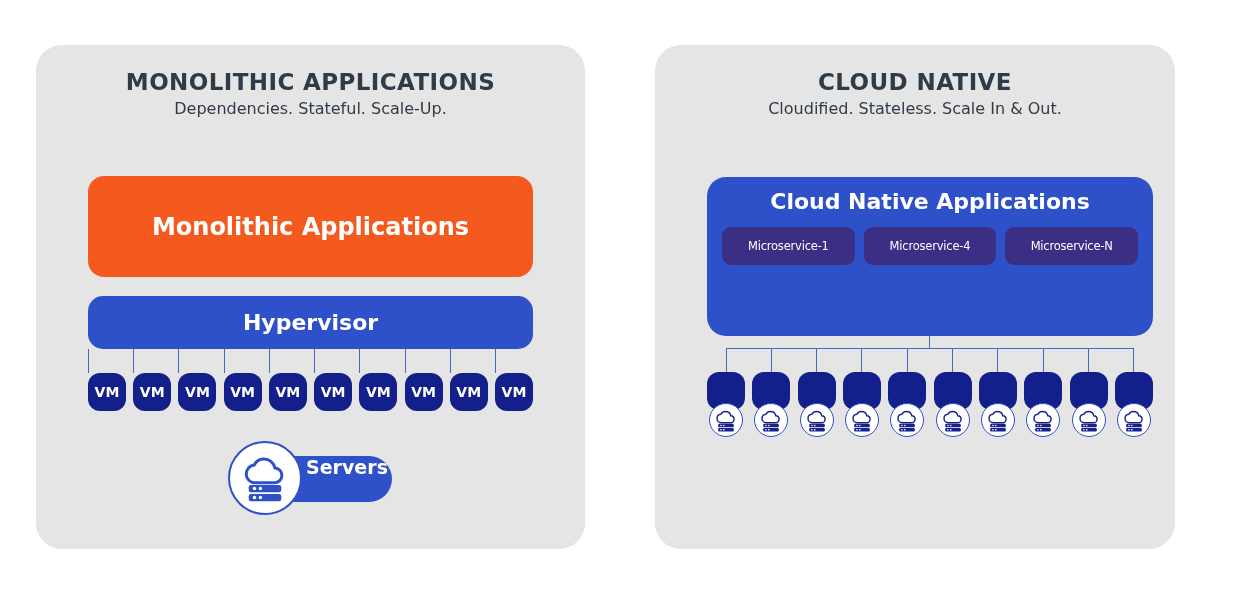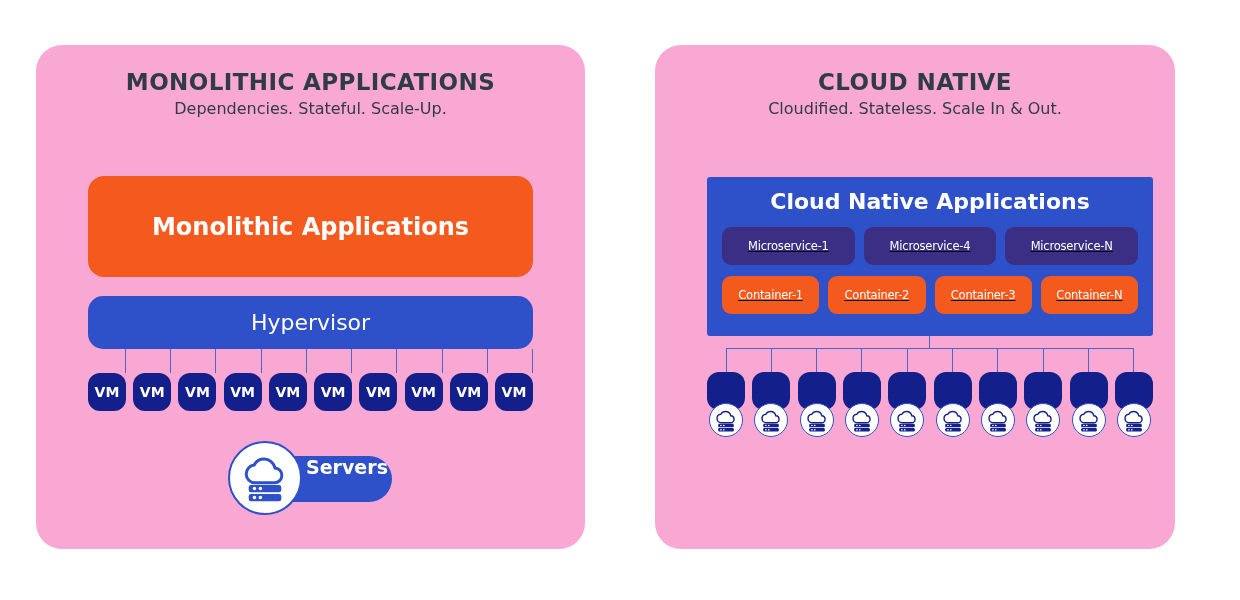--- a/index.html
+++ b/index.html
@@ -1,54 +1,54 @@
 <!DOCTYPE html>
 <html><head>
 <meta charset="utf-8">
 <style>
   html,body{margin:0;padding:0;background:#ffffff;}
   .canvas{position:relative;width:1240px;height:600px;background:#ffffff;overflow:hidden;
           font-family:"DejaVu Sans","Liberation Sans",sans-serif;}
-  .panel{position:absolute;top:45px;height:504px;background:#f9a8d4;border-radius:26px;}
+  .panel{position:absolute;top:45px;height:504px;background:#e5e5e5;border-radius:26px;}
   .panel.left{left:36px;width:549px;}
   .panel.right{left:655px;width:520px;}
 
   .panel-title{margin:0;padding-top:24px;text-align:center;font-size:23px;font-weight:700;
                letter-spacing:.4px;color:#2F3B46;}
   .panel-subtitle{margin:4px 0 0 0;text-align:center;font-size:16px;font-weight:400;color:#2F3B46;}
 
   
   .mono-app-box{position:absolute;left:52px;top:131px;width:445px;height:101px;border-radius:16px;
                 background:#F45A1E;display:flex;align-items:center;justify-content:center;}
   .mono-app-box span{color:#fff;font-size:24px;font-weight:700;}
   .hyp-box{position:absolute;left:52px;top:251px;width:445px;height:53px;border-radius:15px;
            background:#2E51C9;display:flex;align-items:center;justify-content:center;}
-  .hyp-box span{color:#fff;font-size:22px;font-weight:400;}
+  .hyp-box span{color:#fff;font-size:22px;font-weight:700;}
   .vm-row{position:absolute;left:52px;top:304px;width:445px;display:flex;justify-content:space-between;}
-  .vm-item{display:flex;flex-direction:column;align-items:flex-end;}
+  .vm-item{display:flex;flex-direction:column;align-items:flex-start;}
   .vstub{width:0;height:24px;border-left:1.5px solid #4D66C0;}
   .vm-box{width:38px;height:38px;border-radius:12px;background:#131F8B;display:flex;
           align-items:center;justify-content:center;}
   .vm-box span{color:#fff;font-size:14px;font-weight:700;}
 
   .servers-badge{position:absolute;left:0;top:0;width:0;height:0;}
   .servers-pill{position:absolute;left:204px;top:411px;width:152px;height:46px;border-radius:23px;
                 background:#2E51C9;display:flex;align-items:flex-start;justify-content:center;
                 padding-left:62px;box-sizing:content-box;width:90px;}
   .servers-pill span{color:#fff;font-size:19px;font-weight:700;}
   .servers-circle{position:absolute;left:192px;top:396px;width:74px;height:74px;border-radius:50%;
                   background:#fff;border:2px solid #2E51C9;box-sizing:border-box;display:flex;
                   align-items:center;justify-content:center;z-index:2;}
   .servers-circle svg{width:46px;height:48px;}
 
   
-  .cna-box{position:absolute;left:52px;top:132px;width:446px;height:159px;border-radius:3px;
+  .cna-box{position:absolute;left:52px;top:132px;width:446px;height:159px;border-radius:19px;
            background:#2E51C9;box-sizing:border-box;padding:0 15px;}
   .cna-title{margin-top:12px;text-align:center;color:#fff;font-size:22px;font-weight:700;}
-  .ms-row,.ct-row{display:flex;justify-content:space-between;gap:9px;margin-top:13px;text-decoration:underline;}
+  .ms-row,.ct-row{display:flex;justify-content:space-between;gap:9px;margin-top:13px;}
   .ct-row{margin-top:11px;}
   .ms-box,.ct-box{flex:1;height:38px;border-radius:9px;display:flex;align-items:center;
                   justify-content:center;white-space:nowrap;}
   .ms-box{background:#3A2E85;}
   .ct-box{background:#F45A1E;}
   .ms-box span,.ct-box span{color:#fff;font-size:11.5px;font-weight:500;letter-spacing:-0.2px;}
 
   .tree-stub{position:absolute;left:274px;top:291px;width:0;height:12px;border-left:1.5px solid #4D66C0;}
   .tree-hline{position:absolute;left:71px;top:303px;width:408px;height:0;border-top:1.5px solid #4D66C0;}
   .node-row{position:absolute;left:52px;top:303px;width:446px;display:flex;justify-content:space-between;}
@@ -189,37 +189,20 @@
 
   <div class="ms-box">
     <span>Microservice-4</span>
   </div>
 
 
   <div class="ms-box">
     <span>Microservice-N</span>
   </div>
 </div>
-      <div class="ct-row">
-  <div class="ct-box">
-    <span>Container-1</span>
-  </div>
-
-  <div class="ct-box">
-    <span>Container-2</span>
-  </div>
-
-  <div class="ct-box">
-    <span>Container-3</span>
-  </div>
-
-  <div class="ct-box">
-    <span>Container-N</span>
-  </div>
-</div>
     </div>
 
     <div class="tree-stub"></div>
     <div class="tree-hline"></div>
     <div class="node-row">
   <div class="node-item">
     <div class="vstub"></div>
     <div class="node-box"></div>
     <div class="node-circle icon-navy">
       <svg viewBox="0 0 48 50" aria-hidden="true">

